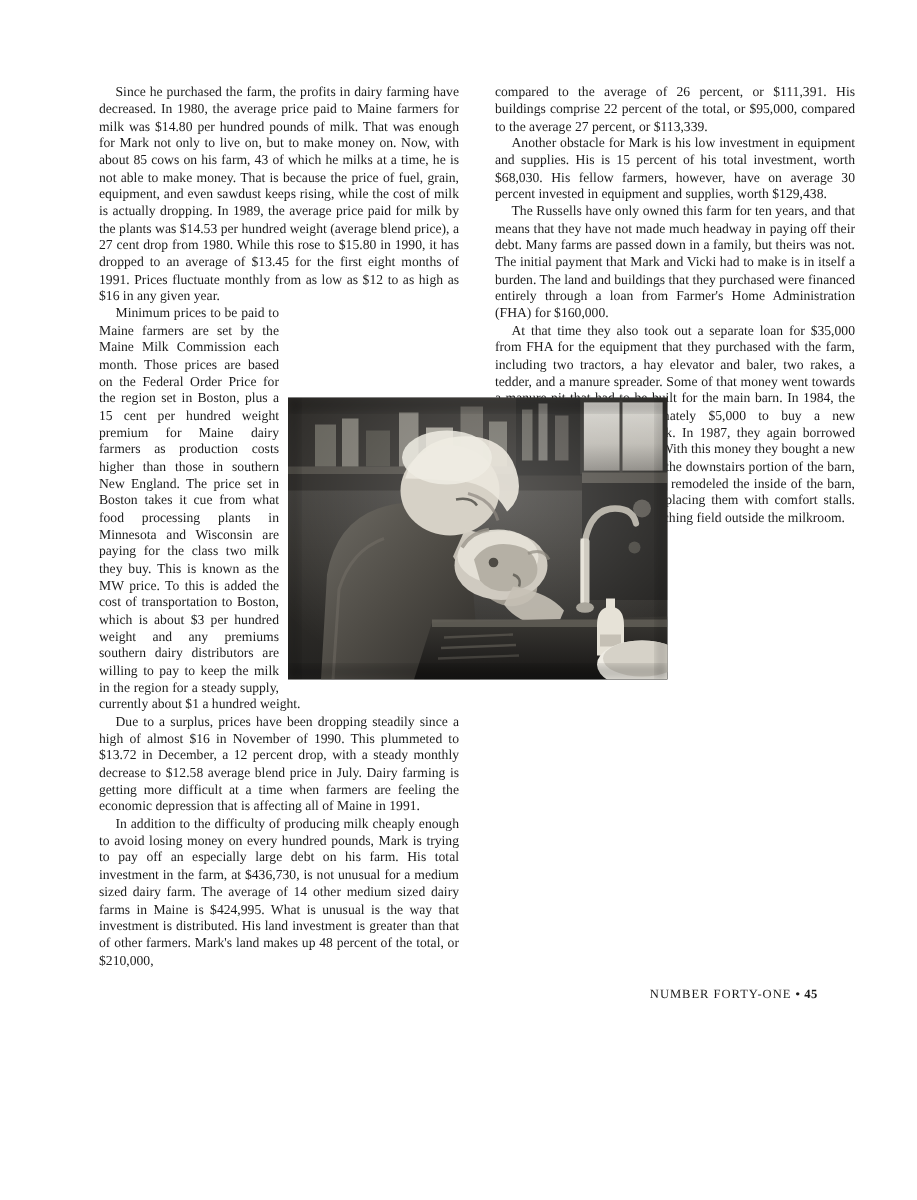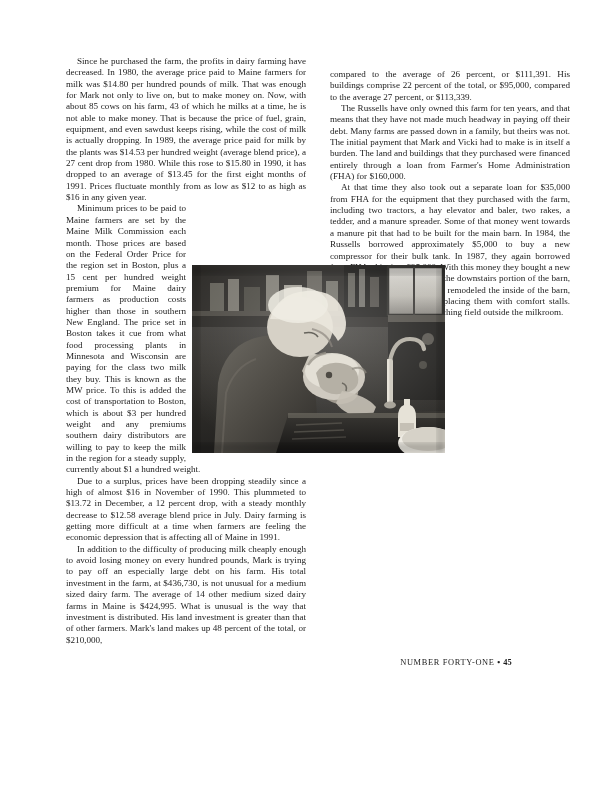--- a/index.html
+++ b/index.html
@@ -30,21 +30,21 @@
     -webkit-hyphens: none;
     hyphens: none;
   }
   .col-left  { left: 66px; }
   .col-right { left: 330px; }
 
   .col p {
     margin: 0;
     text-indent: 11px;
   }
-  .col p.noindent { text-indent: 0; margin-top: 13px; }
+  .col p.noindent { text-indent: 0; }
 
   
   .shape-left {
     float: right;
     width: 0;
     height: 0;
   }
 
   
   .photo {
@@ -58,21 +58,21 @@
   }
   .photo svg { display: block; }
 
   
   .footer {
     position: absolute;
     left: 0;
     right: 0;
     bottom: 24px;
     text-align: right;
-    padding-right: 99px;
+    padding-right: 66px;
     font-family: "Liberation Serif", "DejaVu Serif", serif;
     font-size: 8.4px;
     letter-spacing: 0.65px;
     color: #1c1c1c;
   }
   .footer .num {
     font-weight: bold;
     letter-spacing: 0.2px;
   }
   .footer .dot {
@@ -90,20 +90,21 @@
     <p>
       <span class="shape-left" style="shape-outside: polygon(0px 0px, 100% 0px, 100% 100%, 0px 100%); width: 120px; height: 255.531px;"></span>
       <span>Minimum prices to be paid to Maine farmers are set by the Maine Milk Commission each month. Those prices are based on the Federal Order Price for the region set in Boston, plus a 15 cent per hundred weight premium for Maine dairy farmers as production costs higher than those in southern New England. The price set in Boston takes it cue from what food processing plants in Minnesota and Wisconsin are paying for the class two milk they buy. This is known as the MW price. To this is added the cost of transportation to Boston, which is about $3 per hundred weight and any premiums southern dairy distributors are willing to pay to keep the milk in the region for a steady supply, currently about $1 a hundred weight.</span>
     </p>
     <p>Due to a surplus, prices have been dropping steadily since a high of almost $16 in November of 1990. This plummeted to $13.72 in December, a 12 percent drop, with a steady monthly decrease to $12.58 average blend price in July. Dairy farming is getting more difficult at a time when farmers are feeling the economic depression that is affecting all of Maine in 1991.</p>
     <p>In addition to the difficulty of producing milk cheaply enough to avoid losing money on every hundred pounds, Mark is trying to pay off an especially large debt on his farm. His total investment in the farm, at $436,730, is not unusual for a medium sized dairy farm. The average of 14 other medium sized dairy farms in Maine is $424,995. What is unusual is the way that investment is distributed. His land investment is greater than that of other farmers. Mark's land makes up 48 percent of the total, or $210,000,</p>
   </div>
 
   <div class="col col-right">
     <p class="noindent">compared to the average of 26 percent, or $111,391. His buildings comprise 22 percent of the total, or $95,000, compared to the average 27 percent, or $113,339.</p>
+    <p>Another obstacle for Mark is his low investment in equipment and supplies. His is 15 percent of his total investment, worth $68,030. His fellow farmers, however, have on average 30 percent invested in equipment and supplies, worth $129,438.</p>
     <p>The Russells have only owned this farm for ten years, and that means that they have not made much headway in paying off their debt. Many farms are passed down in a family, but theirs was not. The initial payment that Mark and Vicki had to make is in itself a burden. The land and buildings that they purchased were financed entirely through a loan from Farmer's Home Administration (FHA) for $160,000.</p>
     <p>At that time they also took out  a separate loan for $35,000 from FHA for the equipment that they purchased with the farm, including two tractors, a hay elevator and baler, two rakes, a tedder, and a manure spreader. Some of that money went towards a manure pit that had to be built for the main barn. In 1984, the Russells borrowed approximately $5,000 to buy a new compressor for their bulk tank. In 1987, they again borrowed from FHA, this time $35,000. With this money they bought a new tractor, put in a manure pit for the downstairs portion of the barn, where the heifers are kept, and remodeled the inside of the barn, tearing out stanchions, and replacing them with comfort stalls. They also put in a bark bed leaching field outside the milkroom.</p>
   </div>
 
   <div class="photo">
     <svg width="253" height="188" viewBox="0 0 253 188" xmlns="http://www.w3.org/2000/svg">
       <defs>
         <linearGradient id="bgwall" x1="0" y1="0" x2="0" y2="1">
           <stop offset="0%" stop-color="#4a4845"></stop>
           <stop offset="55%" stop-color="#35332f"></stop>

